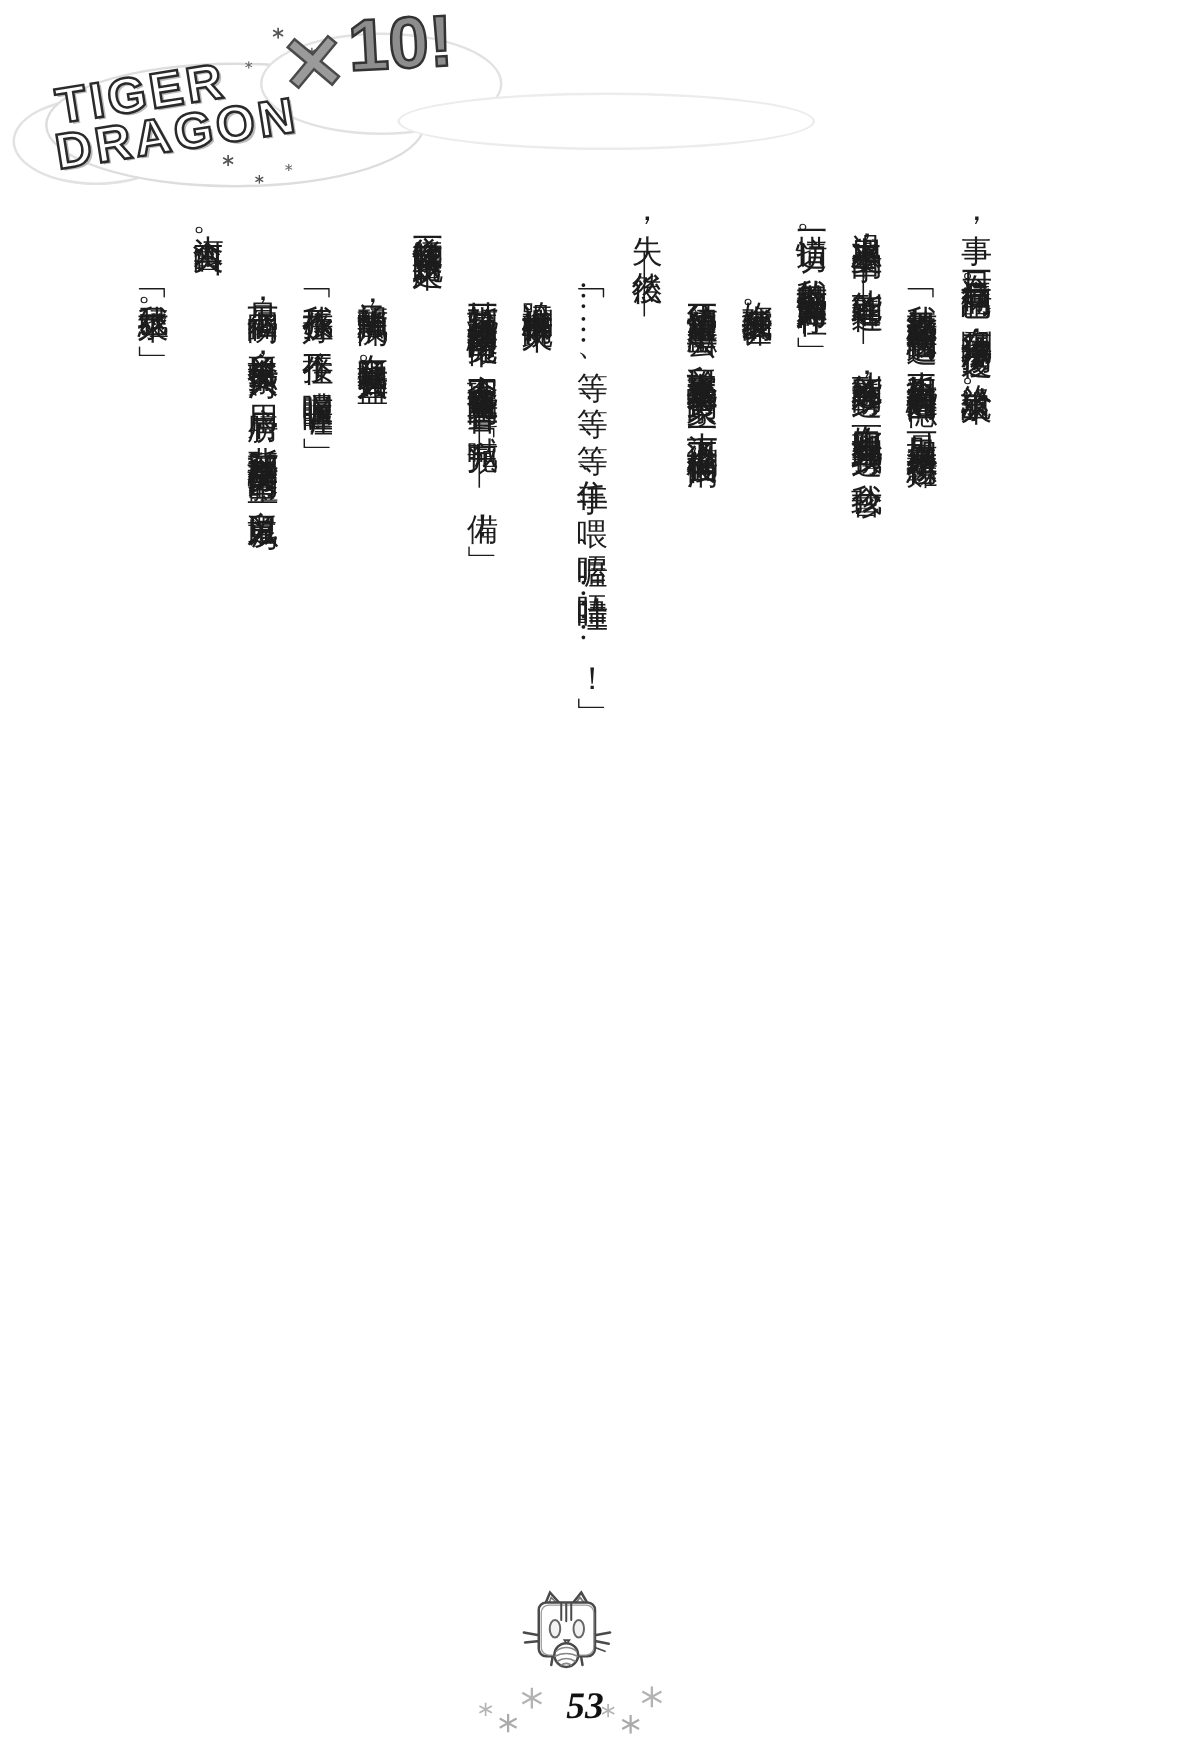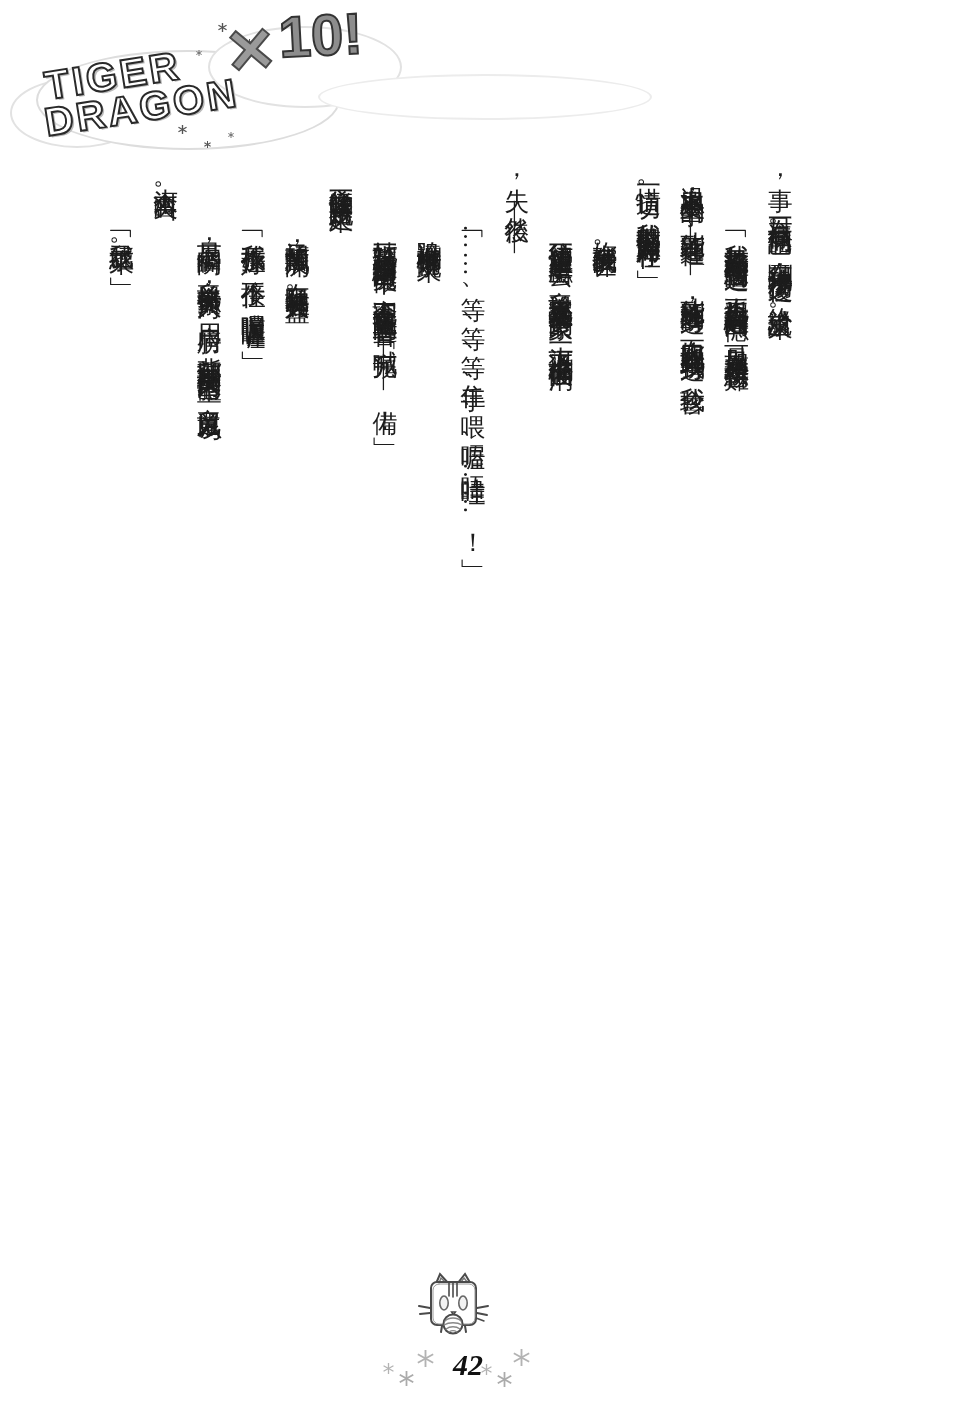--- a/index.html
+++ b/index.html
@@ -236,13 +236,13 @@
 <span class="star" style="left:513px;top:1349px;">
   <svg width="17" height="17" viewBox="0 0 20 20">
       <g stroke="#b3b3b3" stroke-width="2.2">
         <line x1="10" y1="0" x2="10" y2="20"></line>
         <line x1="1" y1="5" x2="19" y2="15"></line>
         <line x1="19" y1="5" x2="1" y2="15"></line>
       </g>
     </svg>
 </span>
 
-<div class="page-num">42</div>
+<div class="page-num">53</div>
 
 </body></html>

